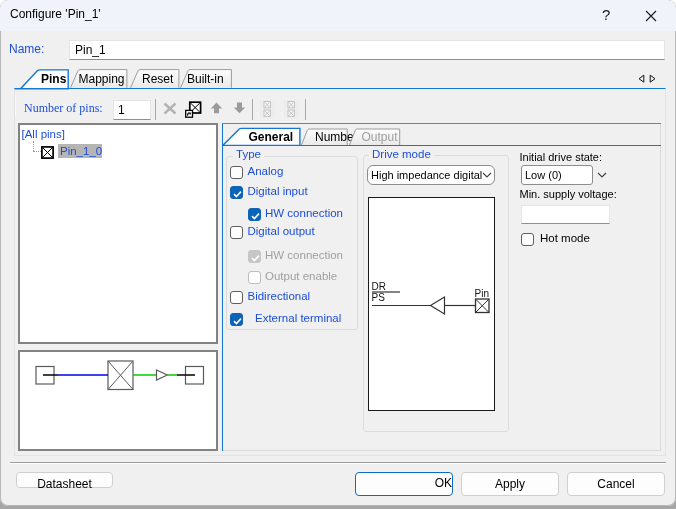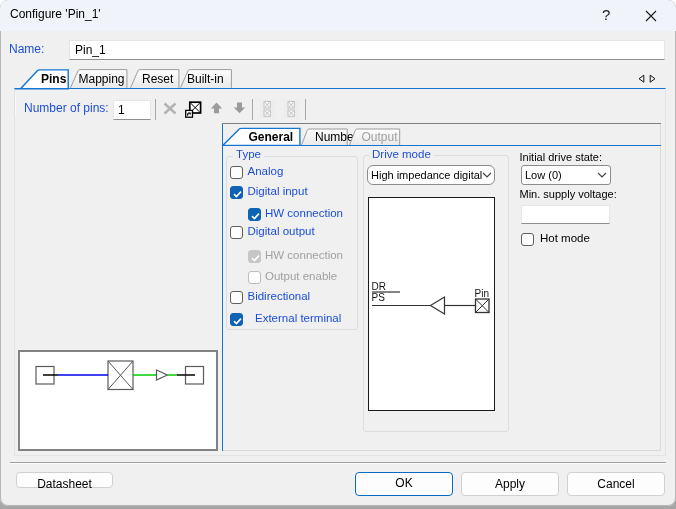--- a/index.html
+++ b/index.html
@@ -68,21 +68,21 @@
     <path d="M0.5,18.8 L8,1.8 Q8.5,0.6 10,0.6 H51.4 V18.8" fill="url(#gtab)" stroke="#9c9c9c" stroke-width="1"></path>
   </svg>
   <div class="abs" style="left:187px; top:72px; font-size:12px;">Built-in</div>
 
   <svg class="abs" style="left:637px; top:74px;" width="20" height="10" viewBox="0 0 20 10">
     <path d="M6.8,1.2 L2,4.7 L6.8,8.2 Z" fill="none" stroke="#111" stroke-width="1"></path>
     <path d="M13.2,1.2 L18,4.7 L13.2,8.2 Z" fill="none" stroke="#111" stroke-width="1"></path>
   </svg>
 
   <div class="abs" style="left:14px; top:95px; width:2px; height:22px; background:#fafafa; border-left:1px solid #e0e0e0;"></div>
-  <div class="abs t12" style="left:24px; top:101px; font-size:12px;">Number of pins:</div>
+  <div class="abs t12" style="left:24px; top:101px; font-size:12px;font-family:Liberation Serif, serif;">Number of pins:</div>
   <div class="textbox" style="left:113px; top:100px; width:38px; height:20px; line-height:18px; padding-left:4px;">1</div>
   <div class="abs" style="left:155px; top:99px; width:1px; height:21px; background:#a8a8a8;"></div>
 
   <svg class="abs" style="left:163px; top:102px;" width="14" height="13" viewBox="0 0 14 13">
     <path d="M1.5,1.5 L12.5,11.5 M12.5,1.5 L1.5,11.5" stroke="#b2b2b2" stroke-width="2.4" fill="none"></path>
   </svg>
 
   <svg class="abs" style="left:185px; top:101px;" width="17" height="17" viewBox="0 0 17 17">
     <rect x="4.8" y="1.2" width="10.8" height="10.8" fill="#fff" stroke="#000" stroke-width="1.7"></rect>
     <path d="M5.5,2 L14.8,11.2 M14.8,2 L5.5,11.2" stroke="#000" stroke-width="1" fill="none"></path>
@@ -109,20 +109,31 @@
   </svg>
   <svg class="abs" style="left:283px; top:99px;" width="17" height="20" viewBox="0 0 17 20">
     <rect x="0.5" y="0.5" width="16" height="19" fill="#ededed" rx="1"></rect>
     <rect x="5" y="2.5" width="6.4" height="6.4" fill="#f7f7f7" stroke="#c3c3c3" stroke-width="1"></rect>
     <path d="M5.8,3.3 l4.8,4.8 M10.6,3.3 l-4.8,4.8" stroke="#c3c3c3" stroke-width="1"></path>
     <rect x="5" y="11" width="6.4" height="6.4" fill="#f7f7f7" stroke="#c3c3c3" stroke-width="1"></rect>
     <path d="M5.8,11.8 l4.8,4.8 M10.6,11.8 l-4.8,4.8" stroke="#c3c3c3" stroke-width="1"></path>
   </svg>
   <div class="abs" style="left:305px; top:99px; width:1px; height:21px; background:#a8a8a8;"></div>
 
+  <div class="abs sunken" style="left:18px; top:123px; width:200px; height:221px;">
+    <div class="abs t12" style="left:1.5px; top:3px;">[All pins]</div>
+    <div class="abs" style="left:13px; top:16px; width:1px; height:10px; border-left:1px dotted #9a9a9a;"></div>
+    <div class="abs" style="left:13px; top:26px; width:8px; height:1px; border-top:1px dotted #9a9a9a;"></div>
+    <svg class="abs" style="left:20.5px; top:20.5px;" width="13" height="13" viewBox="0 0 13 13">
+      <rect x="0.9" y="0.9" width="11.2" height="11.2" fill="#fff" stroke="#000" stroke-width="1.7"></rect>
+      <path d="M1.5,1.5 L11.5,11.5 M11.5,1.5 L1.5,11.5" stroke="#000" stroke-width="1" fill="none"></path>
+    </svg>
+    <div class="abs" style="left:38px; top:18.5px; width:44px; height:14px; background:#b5b5b5;"></div>
+    <div class="abs t12" style="left:40px; top:19.5px;">Pin_1_0</div>
+  </div>
 
   <div class="abs sunken" style="left:18px; top:350px; width:200px; height:101px;">
     <svg class="abs" style="left:0; top:0;" width="196" height="97" viewBox="0 0 196 97">
       <rect x="16" y="14.5" width="18" height="17.5" fill="#fff" stroke="#5a5a5a" stroke-width="1.2"></rect>
       <rect x="88" y="9" width="25" height="28.5" fill="#fff" stroke="#5a5a5a" stroke-width="1.2"></rect>
       <path d="M88,9 L113,37.5 M113,9 L88,37.5" stroke="#5a5a5a" stroke-width="1"></path>
       <rect x="165.5" y="14.5" width="18" height="17.5" fill="#fff" stroke="#5a5a5a" stroke-width="1.2"></rect>
       <line x1="23" y1="23" x2="38" y2="23" stroke="#000" stroke-width="1.3"></line>
       <line x1="38" y1="23" x2="88" y2="23" stroke="#0000ee" stroke-width="1.6"></line>
       <line x1="113" y1="23" x2="136.5" y2="23" stroke="#00cc00" stroke-width="1.6"></line>
@@ -209,29 +220,29 @@
     <text x="3.5" y="104" font-size="10" fill="#111" font-family="Liberation Sans">PS</text>
     <line x1="4" y1="108.5" x2="62.5" y2="108.5" stroke="#333" stroke-width="1.2"></line>
     <path d="M62.5,108.5 L76.5,100 L76.5,117 Z" fill="#fff" stroke="#333" stroke-width="1.2"></path>
     <line x1="76.5" y1="108.5" x2="107.5" y2="108.5" stroke="#333" stroke-width="1.2"></line>
     <text x="106.5" y="99.5" font-size="10" fill="#111" font-family="Liberation Sans">Pin</text>
     <rect x="107.5" y="102" width="13.5" height="13.5" fill="#fff" stroke="#333" stroke-width="1.3"></rect>
     <path d="M107.5,102 l13.5,13.5 M121,102 l-13.5,13.5" stroke="#333" stroke-width="1"></path>
   </svg>
 
   <div class="abs" style="left:519.5px; top:151px; font-size:11px; white-space:nowrap;">Initial drive state:</div>
-  <div class="combo" style="left:521px; top:165px; width:90px;">Low (0)</div>
+  <div class="combo" style="left:521px; top:165px; width:72px;">Low (0)</div>
   <svg class="abs" style="left:597px; top:172px;" width="10" height="6" viewBox="0 0 10 6">
     <path d="M1,1 L5,5 L9,1" stroke="#444" stroke-width="1.2" fill="none"></path>
   </svg>
   <div class="abs" style="left:519.5px; top:188px; font-size:11px; white-space:nowrap;">Min. supply voltage:</div>
   <div class="textbox" style="left:521px; top:205px; width:89px; height:19px;"></div>
   <div class="cb" style="left:521px; top:233px;"></div>
   <div class="abs" style="left:540px; top:232px; font-size:11.5px; white-space:nowrap;">Hot mode</div>
 
   <div class="abs" style="left:10px; top:462px; width:656px; height:1px; background:#9f9f9f;"></div>
   <div class="abs" style="left:10px; top:463px; width:656px; height:1px; background:#fcfcfc;"></div>
 
   <div class="btn" style="left:16px; top:472px; width:97px; height:16px; line-height:23px;">Datasheet</div>
-  <div class="btn" style="left:355px; top:472px; width:98px; border:1.5px solid #0b6ac4; line-height:21px;">OK</div>
+  <div class="btn" style="left:355px; top:472px; width:98px; border:1.5px solid #0b6ac4; line-height:21px;text-align:right;">OK</div>
   <div class="btn" style="left:461px; top:472px; width:98px;">Apply</div>
   <div class="btn" style="left:567px; top:472px; width:98px;">Cancel</div>
 </div>
 
 </body></html>

